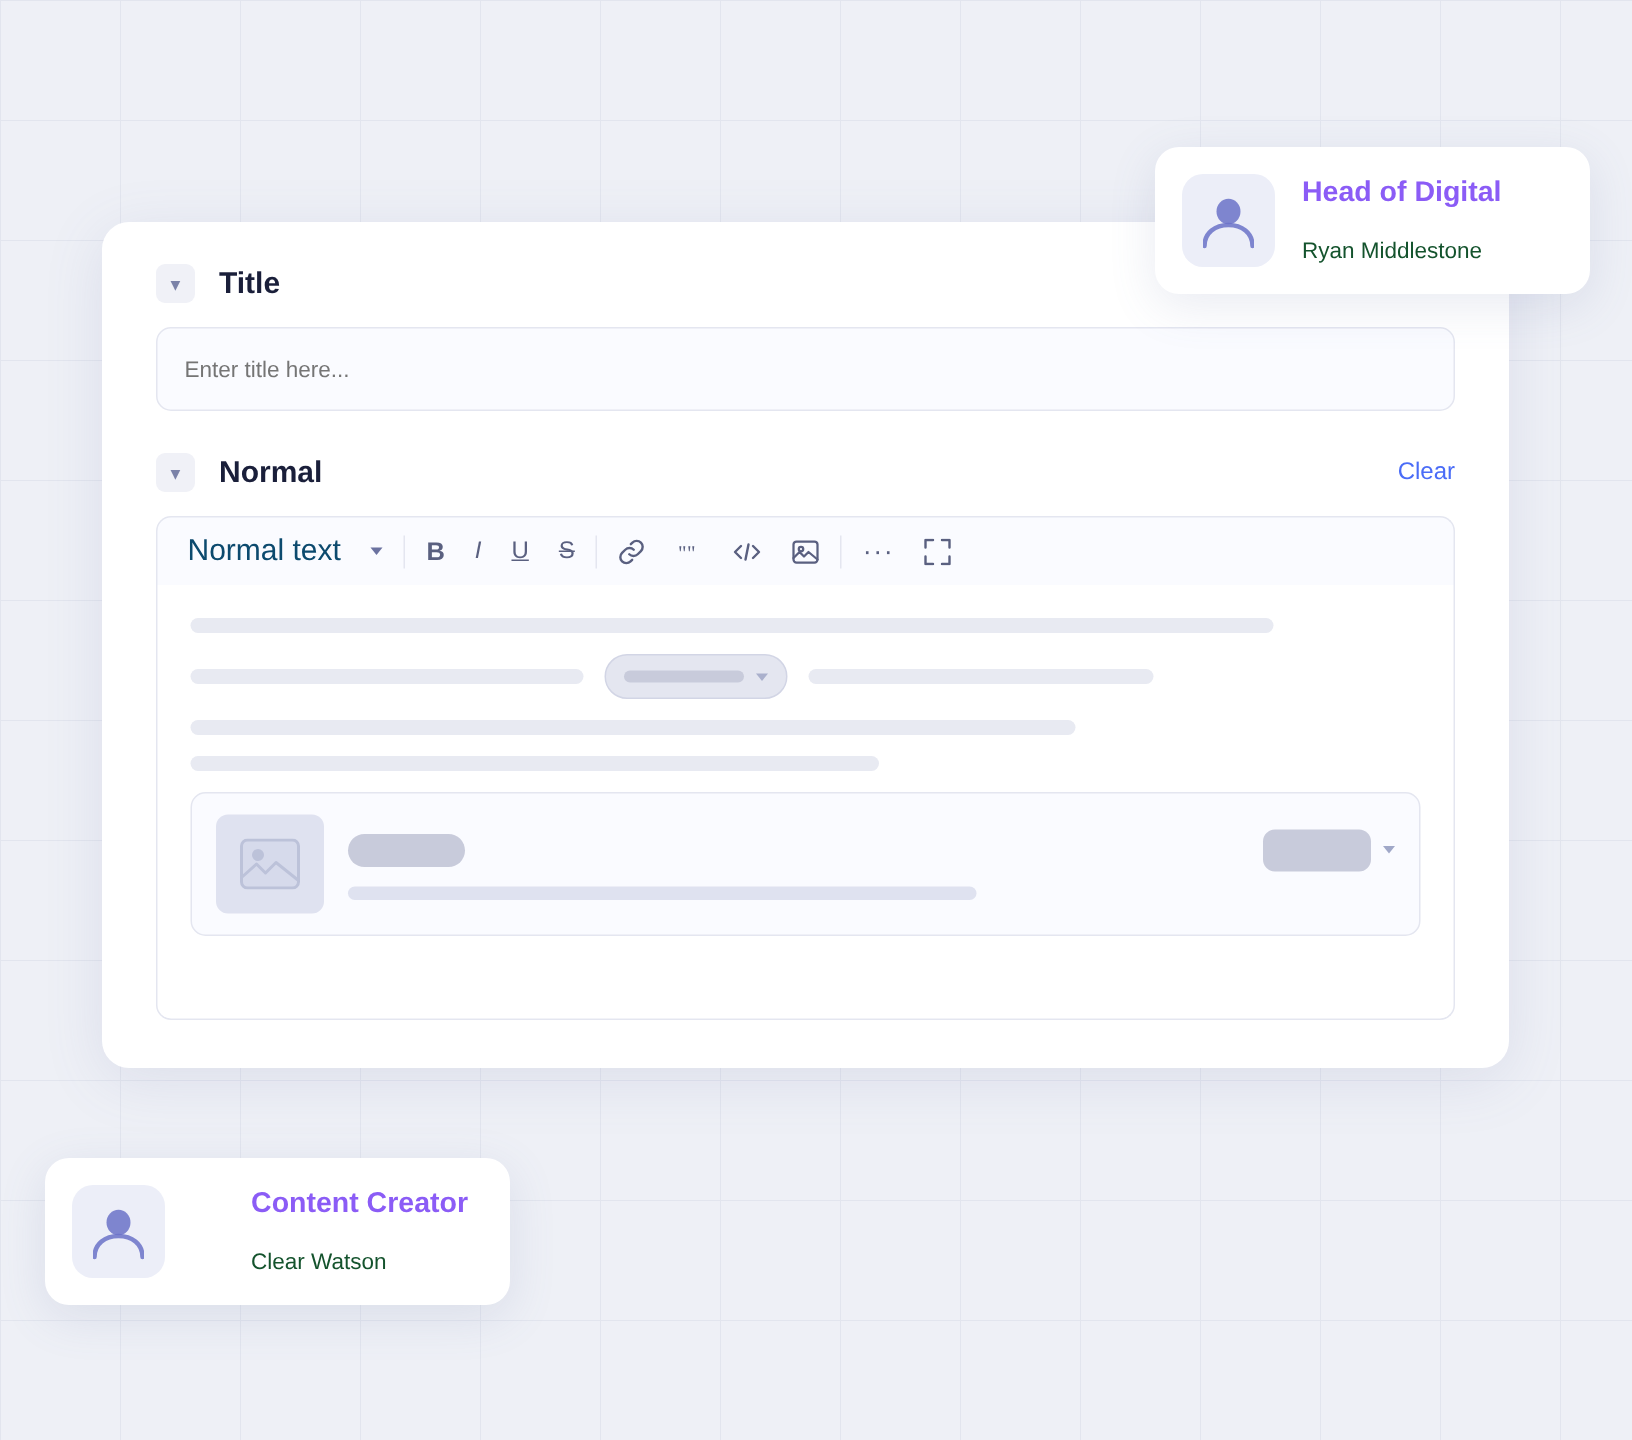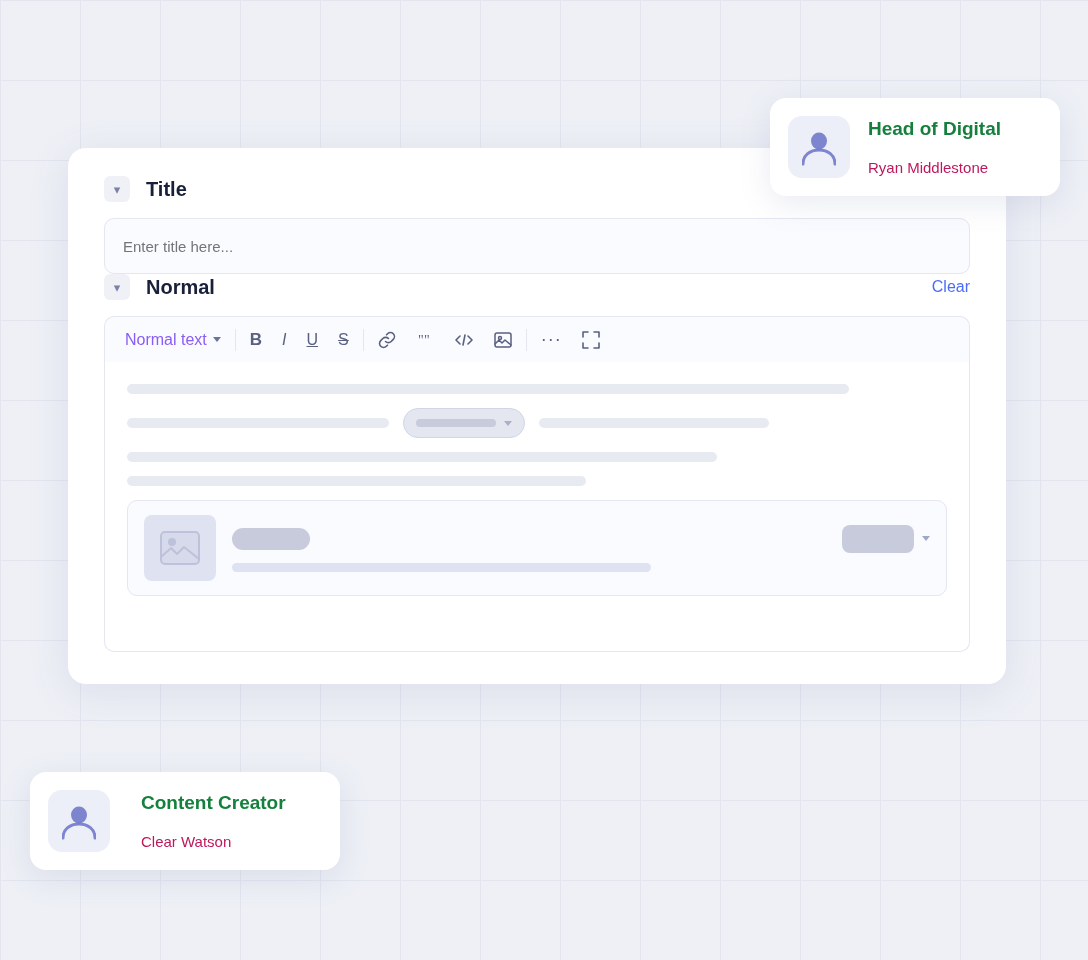--- a/index.html
+++ b/index.html
@@ -83,20 +83,21 @@
     .title-input {
       width: 100%;
       height: 56px;
       border: 1.5px solid #e4e6f0;
       border-radius: 10px;
       background: #fafbff;
       padding: 16px 18px;
       font-size: 15px;
       color: #b0b5cc;
       outline: none;
+      margin-bottom: 28px;
     }
 
     
     .content-section {
       padding: 0 36px 0 36px;
     }
 
     .editor-toolbar {
       display: flex;
       align-items: center;
@@ -126,26 +127,26 @@
     .toolbar-divider {
       width: 1px;
       height: 22px;
       background: #e4e6f0;
       margin: 0 4px;
     }
 
     .toolbar-dropdown {
       display: flex;
       align-items: center;
-      gap: 6px;
+      gap: 20px;
       padding: 5px 10px;
       border-radius: 6px;
       cursor: pointer;
-      font-size: 16px;
-      color: #8b5cf6;
+      font-size: 20px;
+      color: #0c4a6e;
       font-weight: 500;
       background: none;
       border: none;
     }
 
     .chevron-down {
       display: inline-block;
       width: 0;
       height: 0;
       border-left: 4px solid transparent;
@@ -285,44 +286,45 @@
       background: #eceef8;
       display: flex;
       align-items: center;
       justify-content: center;
       flex-shrink: 0;
     }
 
     .user-card-info .role {
       font-size: 19px;
       font-weight: 700;
-      color: #15803d;
+      color: #8b5cf6;
       line-height: 1.2;
     }
 
     .user-card-info .name {
       font-size: 15px;
-      color: #be185d;
+      color: #14532d;
       margin-top: 19px;
     }
 
     
     .user-card-bottom {
       position: absolute;
       bottom: 90px;
       left: 30px;
       background: #ffffff;
       border-radius: 16px;
       box-shadow: 0 8px 32px rgba(100,110,160,0.14);
       padding: 18px 28px 18px 18px;
       display: flex;
       align-items: center;
-      gap: 31px;
+      gap: 8px;
       z-index: 10;
       min-width: 310px;
+      justify-content: space-between;
     }
   </style>
 </head>
 <body>
 
 <div class="grid-bg"></div>
 
 <div class="user-card-top">
   <div class="user-avatar">
     <svg width="34" height="38" viewBox="0 0 34 38" fill="none" xmlns="http://www.w3.org/2000/svg">

